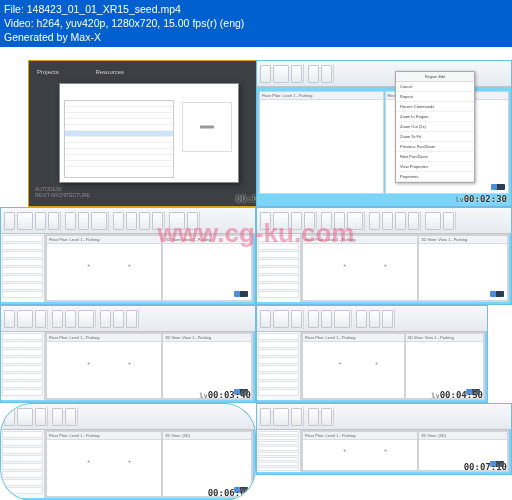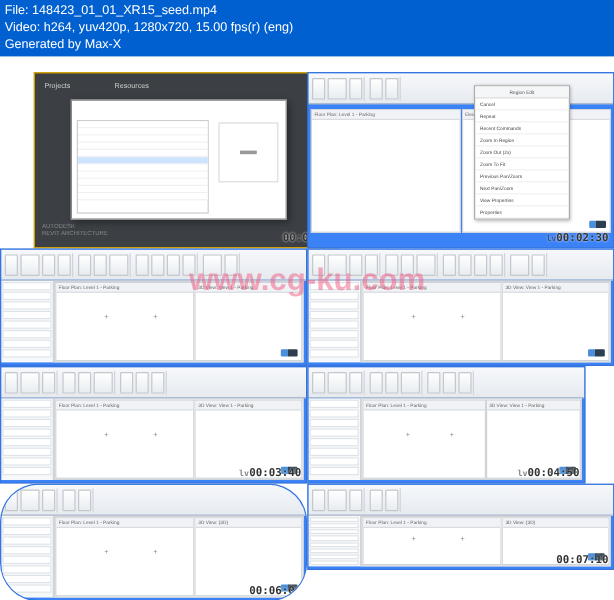--- a/index.html
+++ b/index.html
@@ -19,21 +19,21 @@
     position: absolute;
     top: 60px;
     left: 0;
     width: 512px;
     height: 440px;
   }
   
   .cell {
     position: absolute;
     border: 1px solid rgba(0,0,0,0.1);
-    background: #3b82f6;
+    background: #7dd3fc;
     overflow: hidden;
   }
   
   
   .cell-0 { left: 0; top: 0; width: 256px; height: 147px; background: #eab308; margin-left: 28px; }
   .cell-1 { left: 256px; top: 0; width: 256px; height: 147px; }
   
   
   .cell-2 { left: 0; top: 147px; width: 256px; height: 98px; }
   .cell-3 { left: 256px; top: 147px; width: 256px; height: 98px; }

